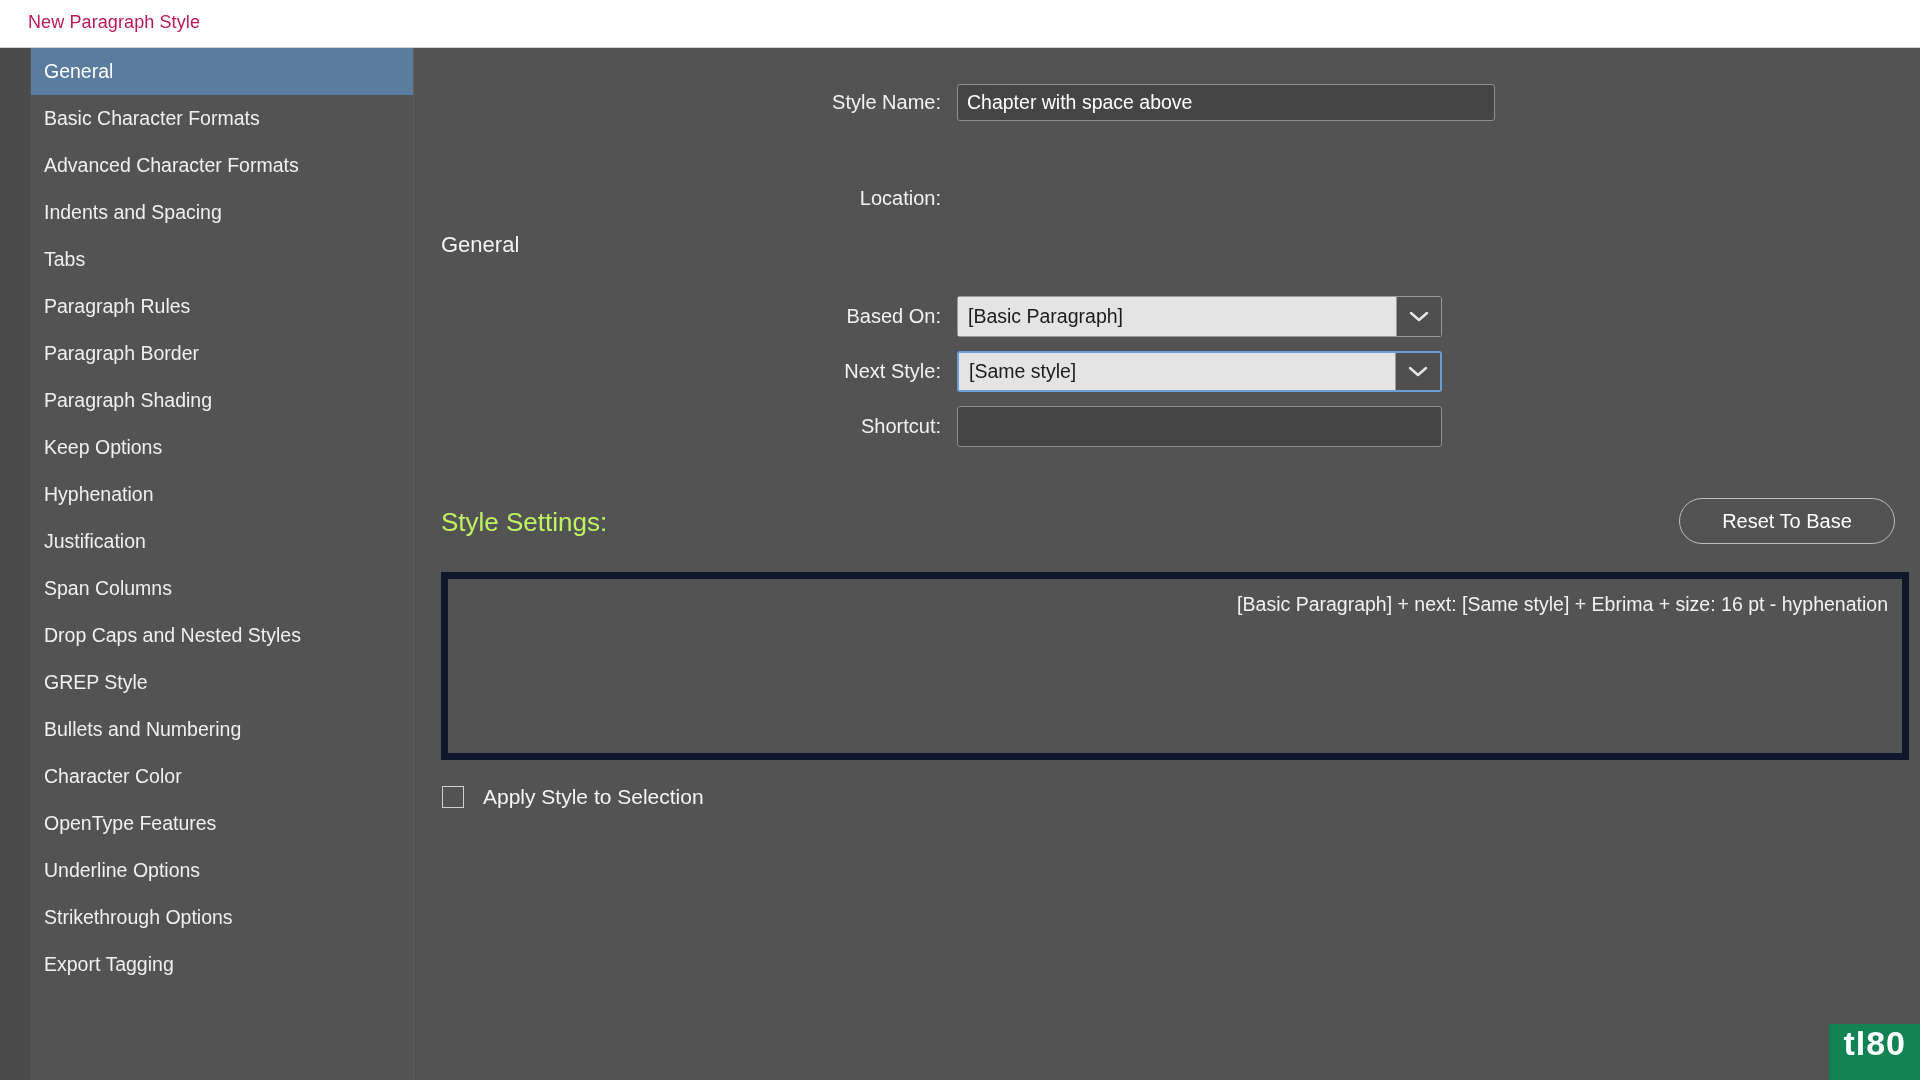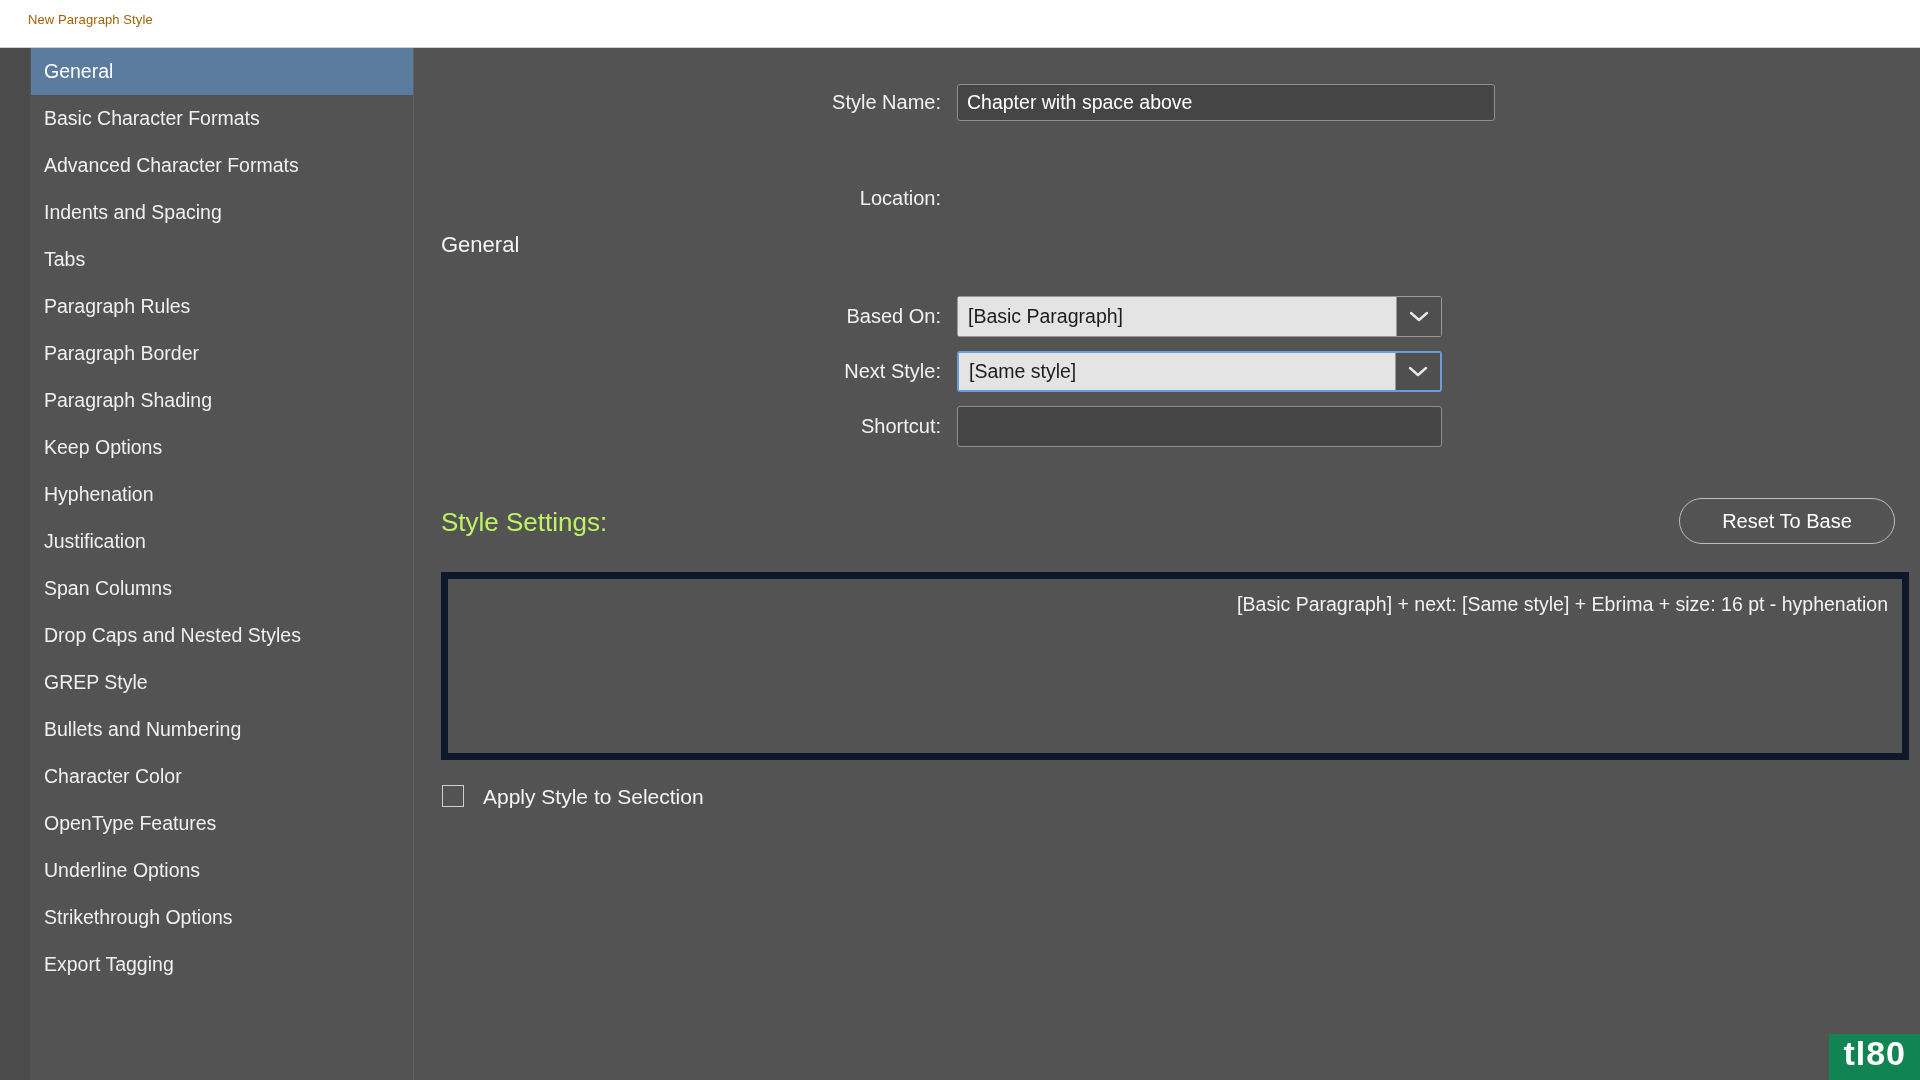--- a/index.html
+++ b/index.html
@@ -22,22 +22,22 @@
     width: 1920px;
     height: 48px;
     background: #ffffff;
     border-bottom: 1px solid #d0d0d0;
     box-sizing: border-box;
   }
   #titlebar-text {
     position: absolute;
     left: 28px;
     top: 12px;
-    font-size: 13px;
-    color: #a16207;
+    font-size: 18px;
+    color: #be185d;
     letter-spacing: 0.1px;
   }
 
   
   #dialog-body {
     position: absolute;
     left: 0; top: 48px;
     width: 1920px;
     height: 1032px;
     background: #535353;
@@ -232,21 +232,21 @@
     color: #f2f2f2;
     line-height: 1.35;
   }
 
   
   #apply-style-row {
     position: absolute;
     left: 3px;
     top: 737px;
     display: flex;
-    align-items: flex-start;
+    align-items: center;
   }
   #apply-style-checkbox {
     width: 22px;
     height: 22px;
     border: 1.5px solid #cfcfcf;
     background: #535353;
     box-sizing: border-box;
     cursor: pointer;
   }
   #apply-style-label {
@@ -260,21 +260,21 @@
   #watermark {
     position: absolute;
     right: 0;
     bottom: 0;
     background: #128352;
     color: #ffffff;
     font-size: 34px;
     font-weight: bold;
     font-family: "Liberation Sans", sans-serif;
     letter-spacing: 1px;
-    padding: 2px 14px 8px 14px;
+    padding: 2px 14px 18px 14px;
     line-height: 1.05;
     text-align: right;
   }
 </style>
 </head>
 <body>
 
 <div id="titlebar">
   <span id="titlebar-text">New Paragraph Style</span>
 </div>

